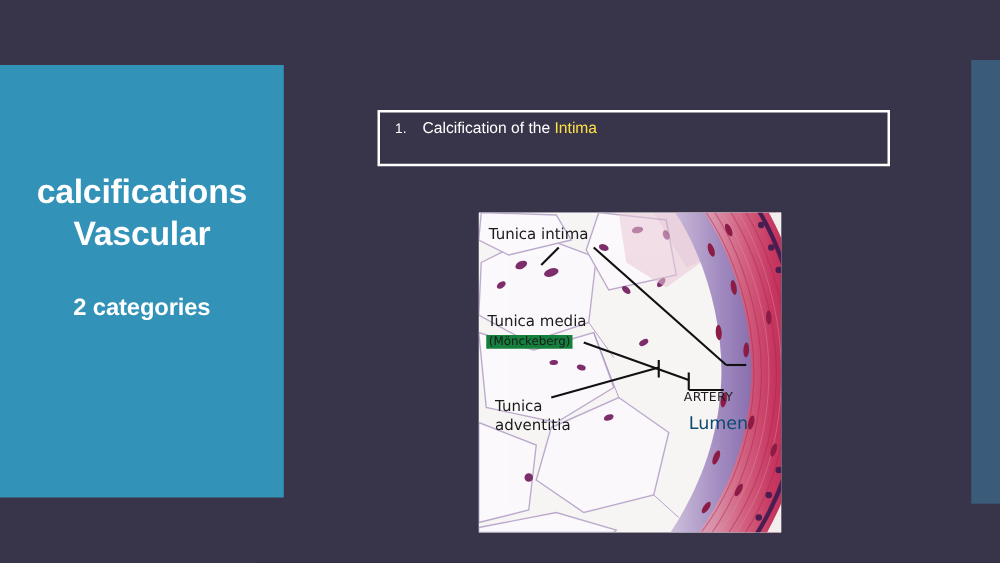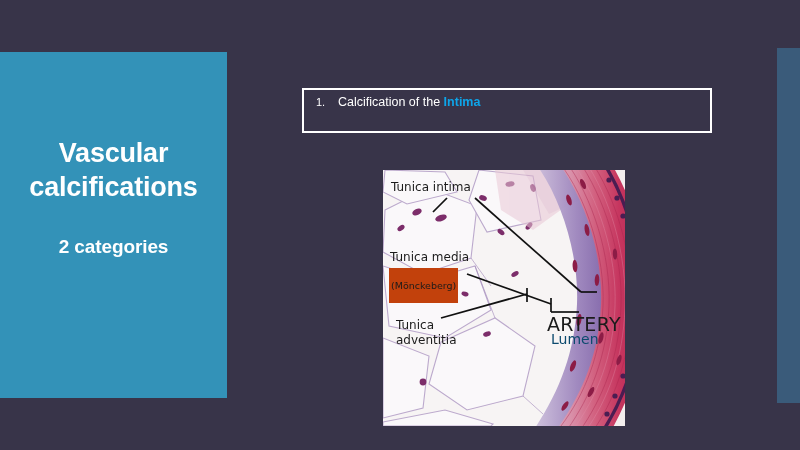--- a/index.html
+++ b/index.html
@@ -80,21 +80,21 @@
     font-size: 12.5px;
     line-height: 17px;
     white-space: nowrap;
   }
   .list-num {
     display: inline-block;
     width: 22px;
     font-size: 11px;
     color: #ffffff;
   }
-  .hl-yellow { color: #0ea5e9; font-weight: bold; }
+  .hl-yellow { color: #fde047; font-weight: normal; }
   .hl-plain  { color: #ffffff; font-weight: bold; }
 
   
   .figure {
     position: absolute;
     left: 383px;
     top: 170px;
     width: 242px;
     height: 256px;
     background: #f5f2f1;
@@ -106,47 +106,47 @@
     position: absolute;
     font-family: "DejaVu Sans", sans-serif;
     color: #1b1b1b;
     font-size: 12px;
     white-space: nowrap;
   }
   .lbl-intima     { left: 8px;  top: 10px; }
   .lbl-media      { left: 7px;  top: 80px; }
   .lbl-monck {
     left: 6px; top: 98px;
-    background: #c2410c;
+    background: #15803d;
     font-size: 9.5px;
-    padding: 12px 2px;
+    padding: 0 2px;
   }
   .lbl-adv1 { left: 13px; top: 148px; }
   .lbl-adv2 { left: 13px; top: 163px; text-align: right; }
   .lbl-artery {
     left: 164px; top: 143px;
-    font-size: 19px;
+    font-size: 10px;
     letter-spacing: 0.3px;
   }
   .lbl-lumen {
     left: 168px; top: 161px;
     font-size: 14px;
     color: #0c4a6e;
   }
 </style>
 </head>
 <body>
 
 <div class="slide">
 
   <div class="left-panel">
     <div class="left-panel-inner">
       <div class="panel-title">
+        <div>calcifications</div>
         <div>Vascular</div>
-        <div>calcifications</div>
       </div>
       <div class="panel-subtitle">2 categories</div>
     </div>
   </div>
 
   <div class="right-bar"></div>
 
   <div class="list-box">
     <ol>
       <li>

